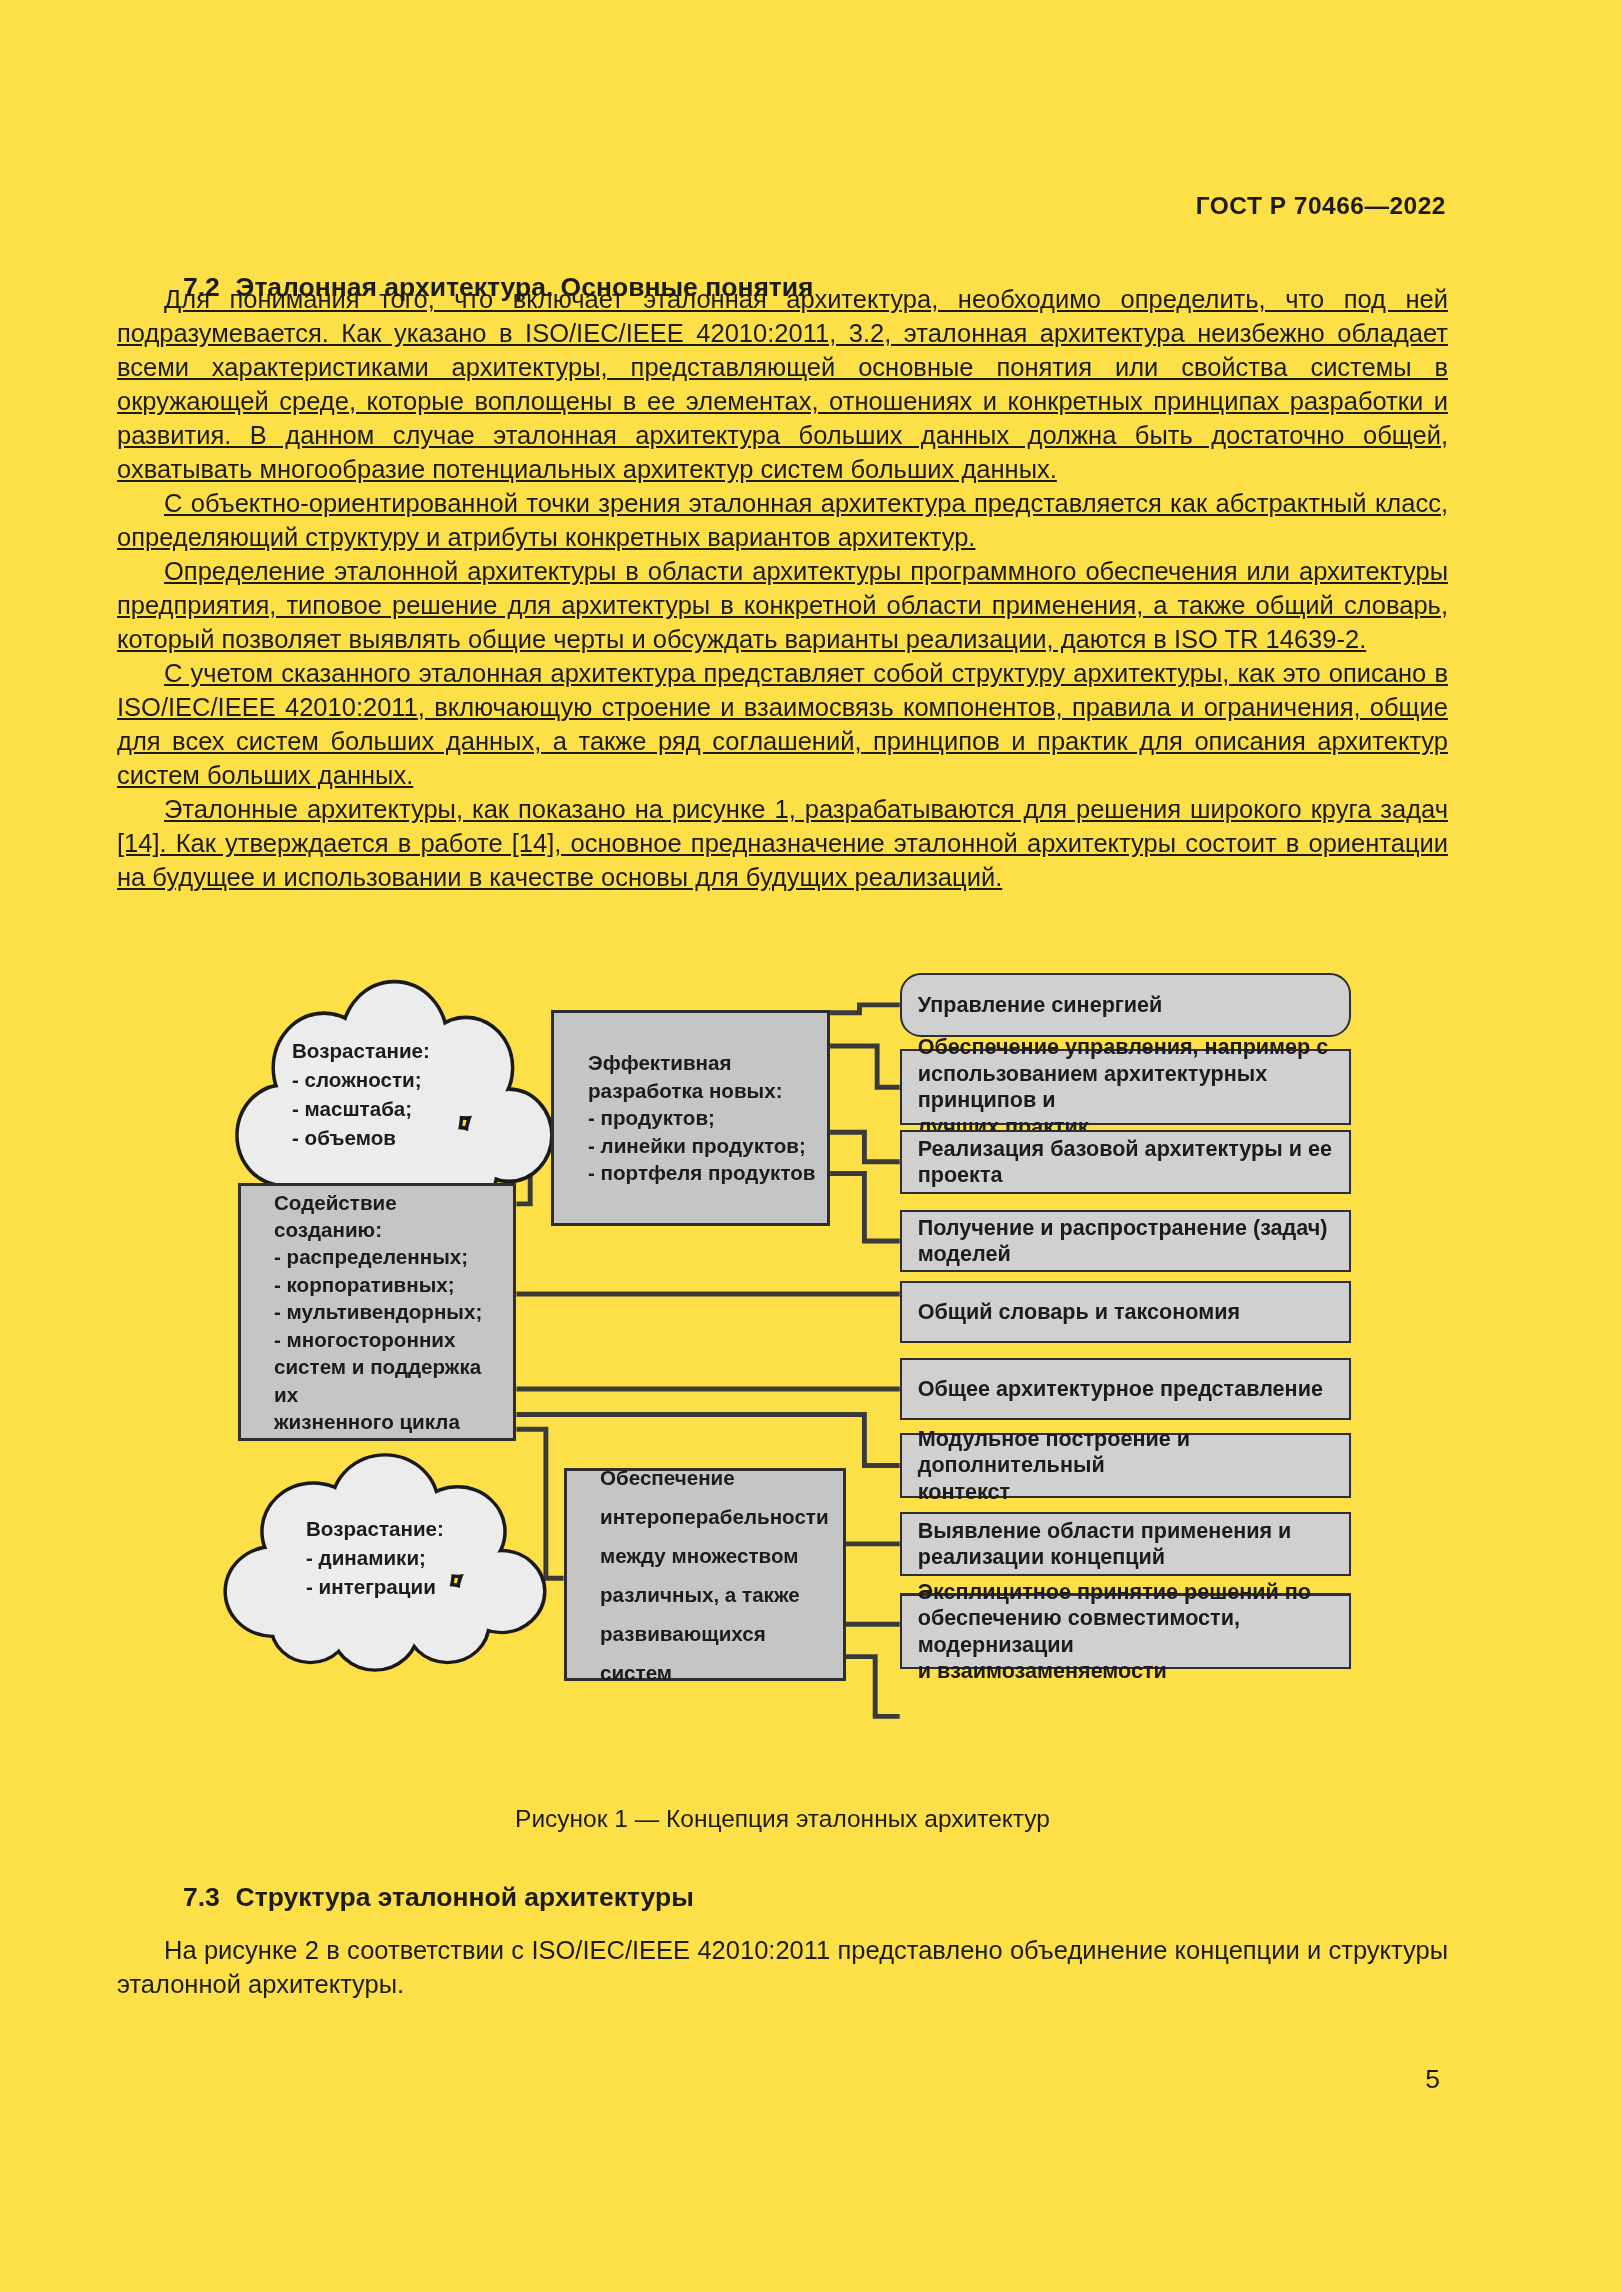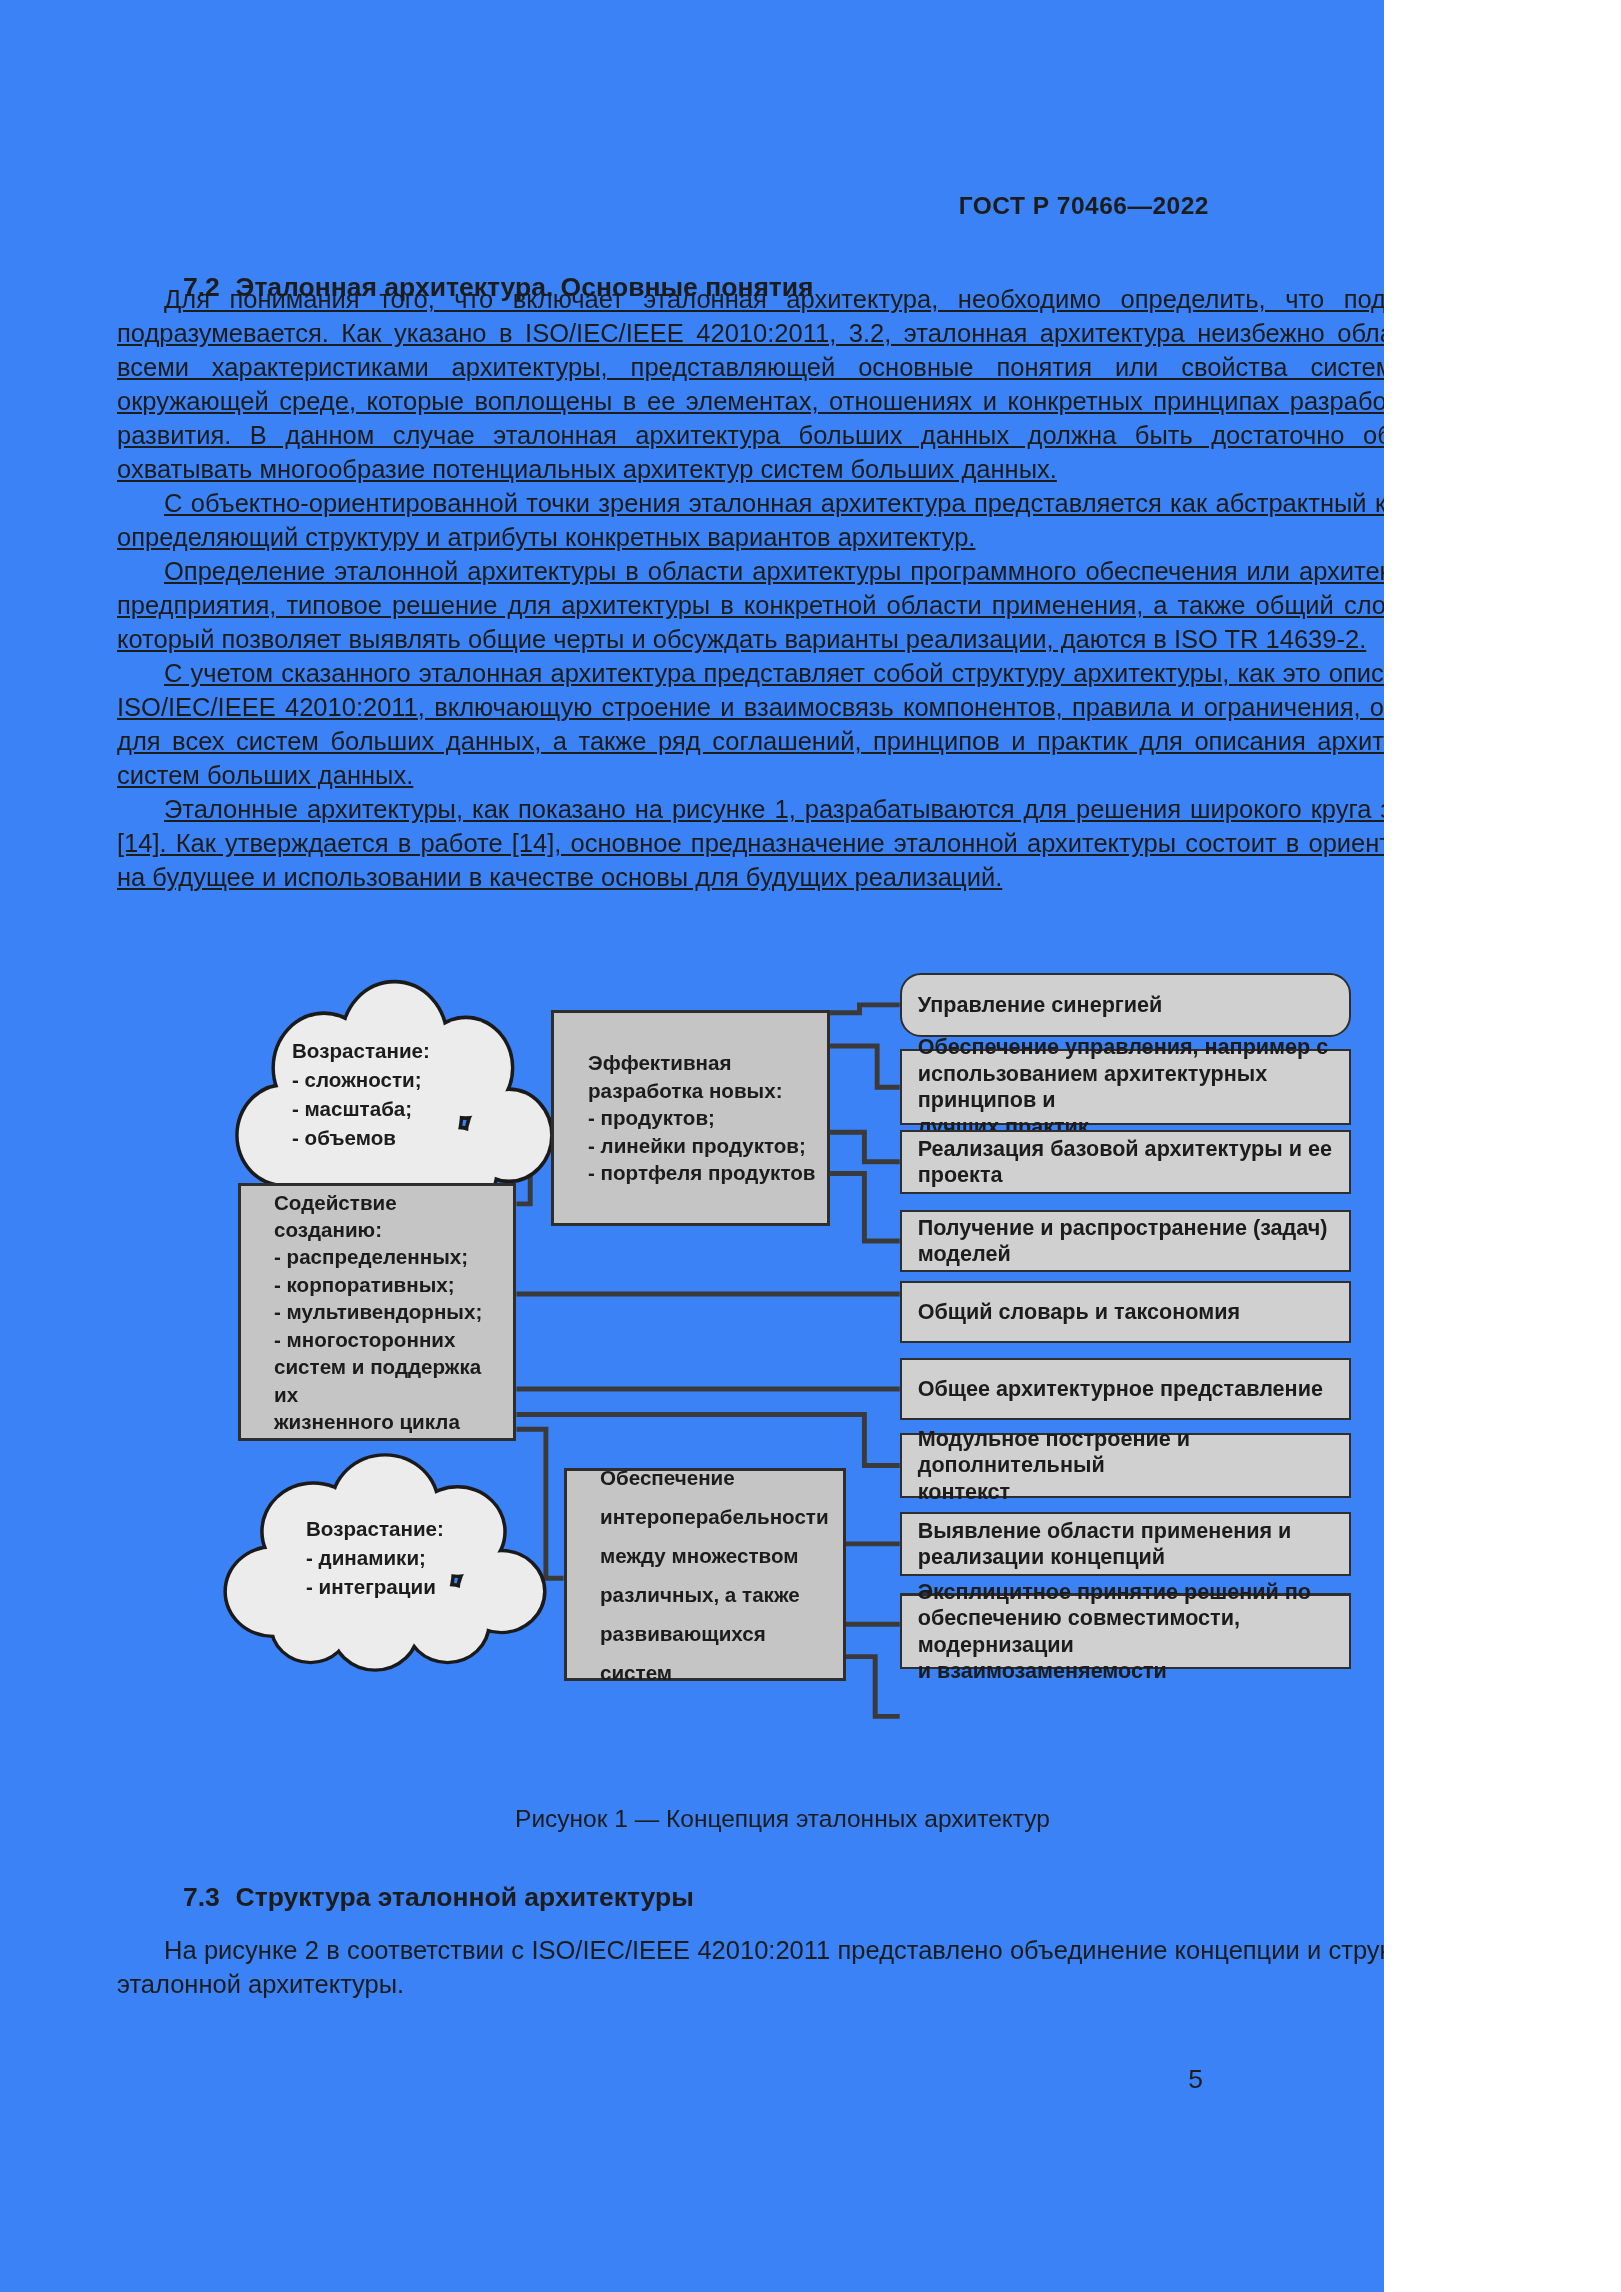--- a/index.html
+++ b/index.html
@@ -1,21 +1,21 @@
 <!DOCTYPE html>
 <html lang="ru"><head>
 <meta charset="utf-8">
 <style>
   * { box-sizing: border-box; margin: 0; padding: 0; }
   html,body { background:#ffffff; }
   .page {
     position: relative;
-    width: 1384px;
+    width: 1621px;
     height: 2293px;
-    background: #3b82f6;
+    background: #fde047;
     font-family: "Liberation Sans", sans-serif;
     color: #1c1c1c;
     overflow: hidden;
   }
   .doc-header {
     position: absolute;
     top: 192px; right: 175px;
     font-size: 24.5px; font-weight: bold;
     letter-spacing: 0.5px;
   }

